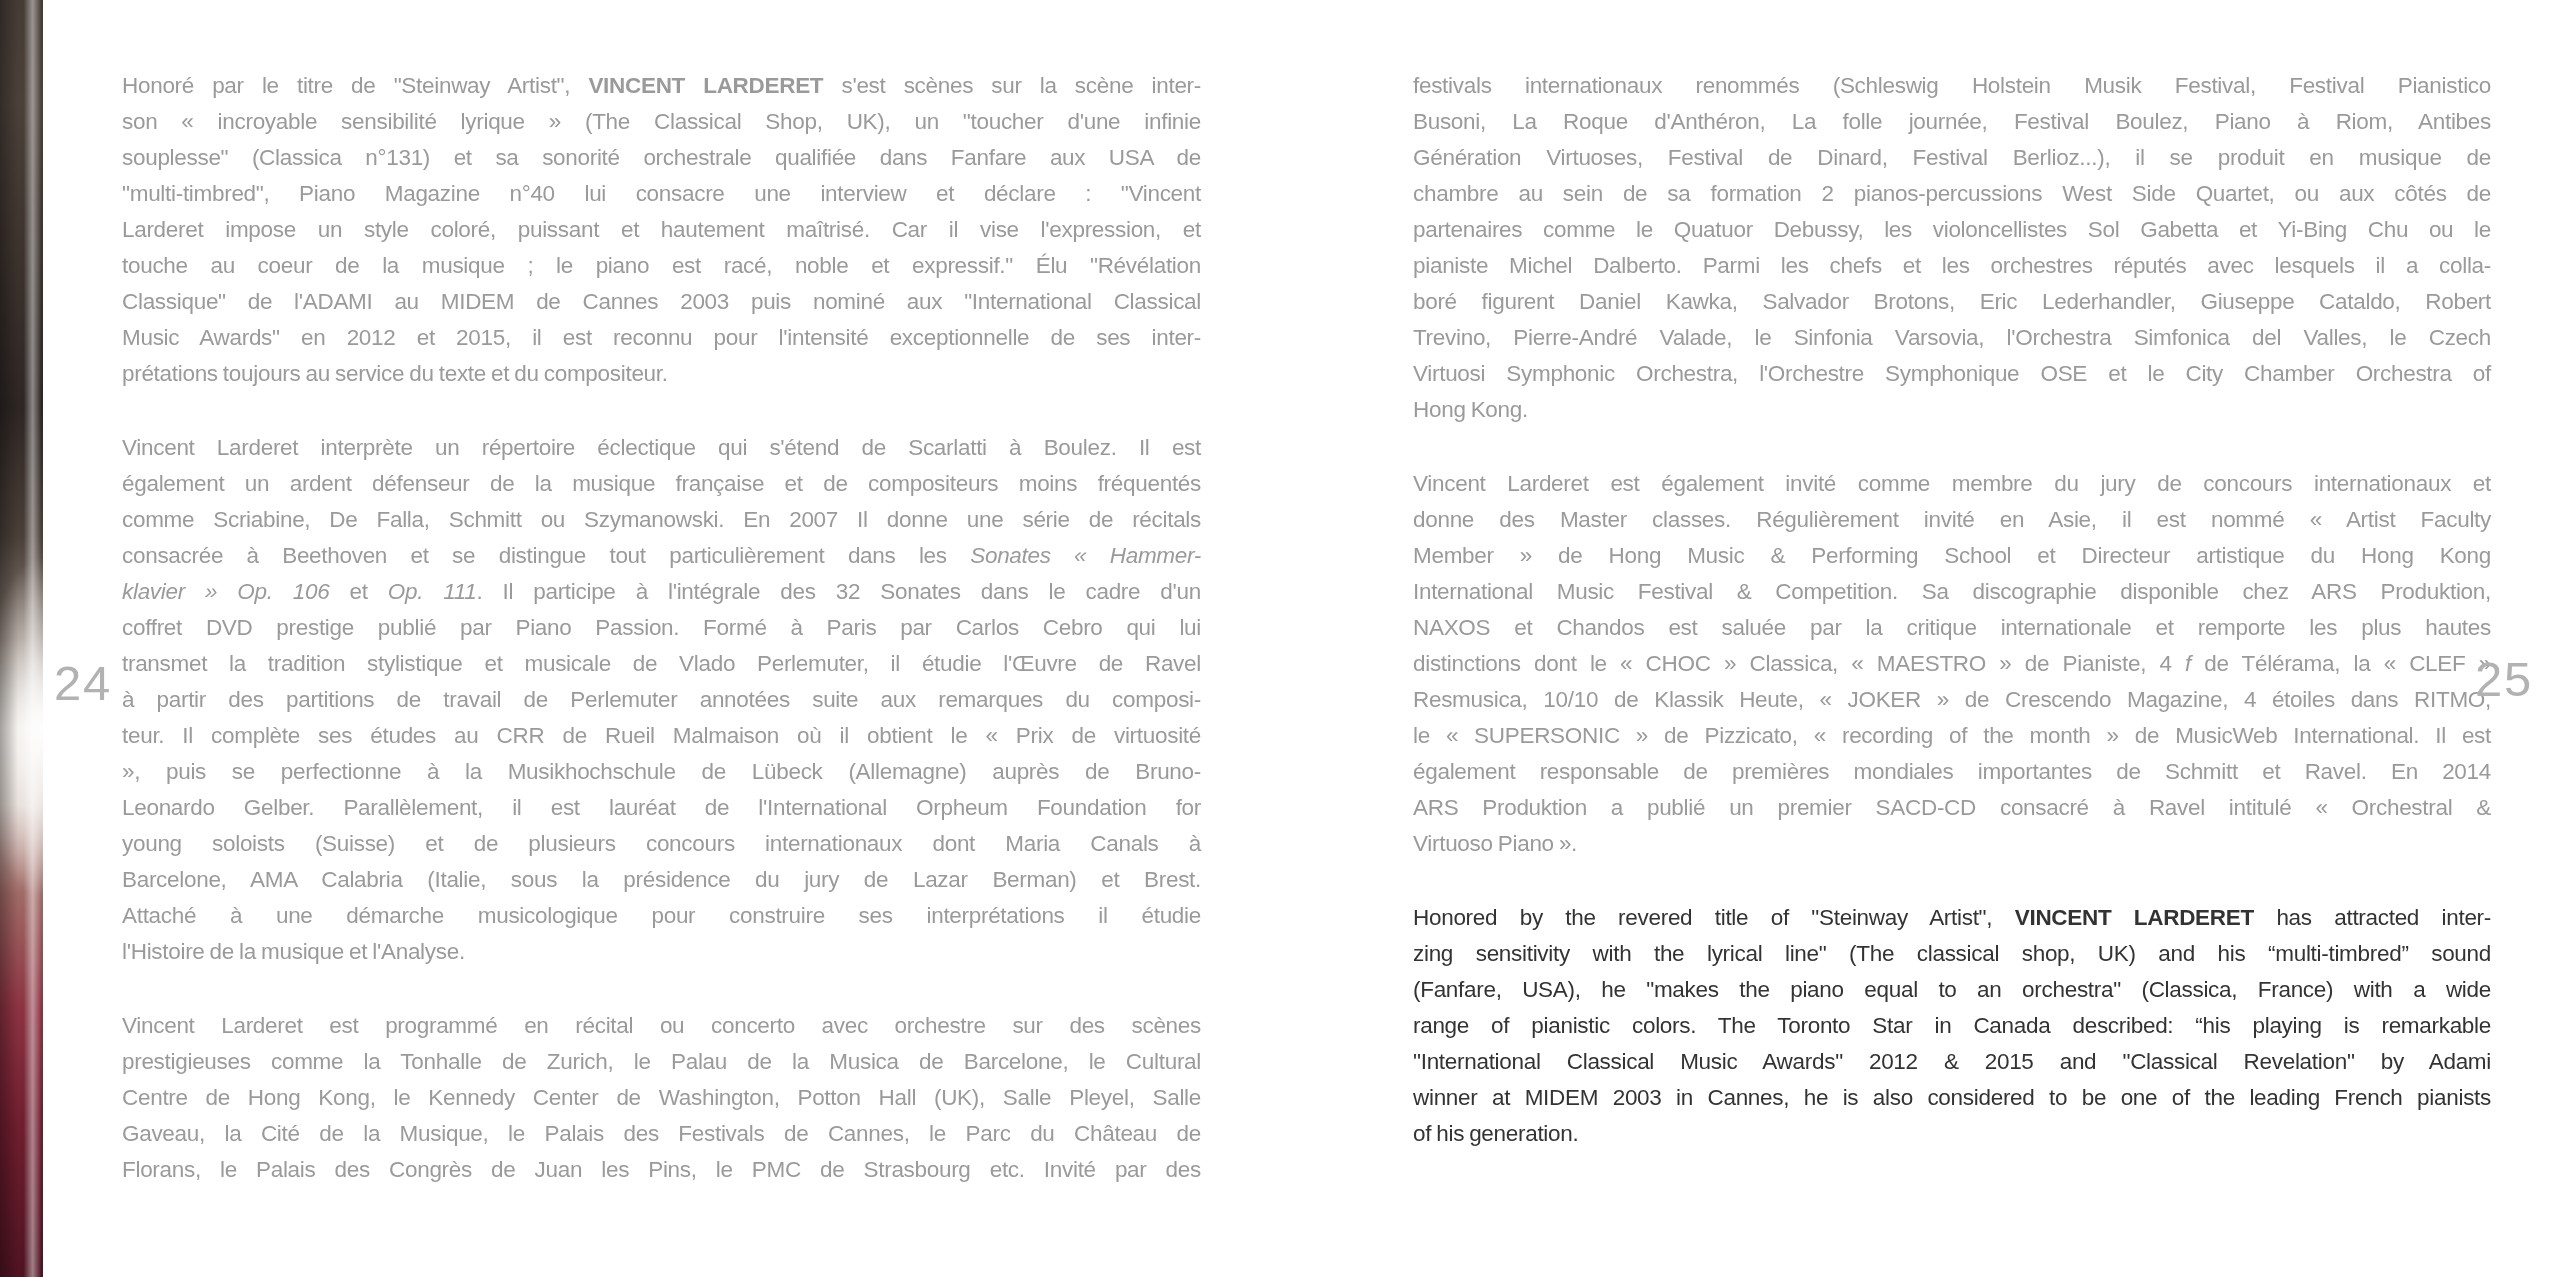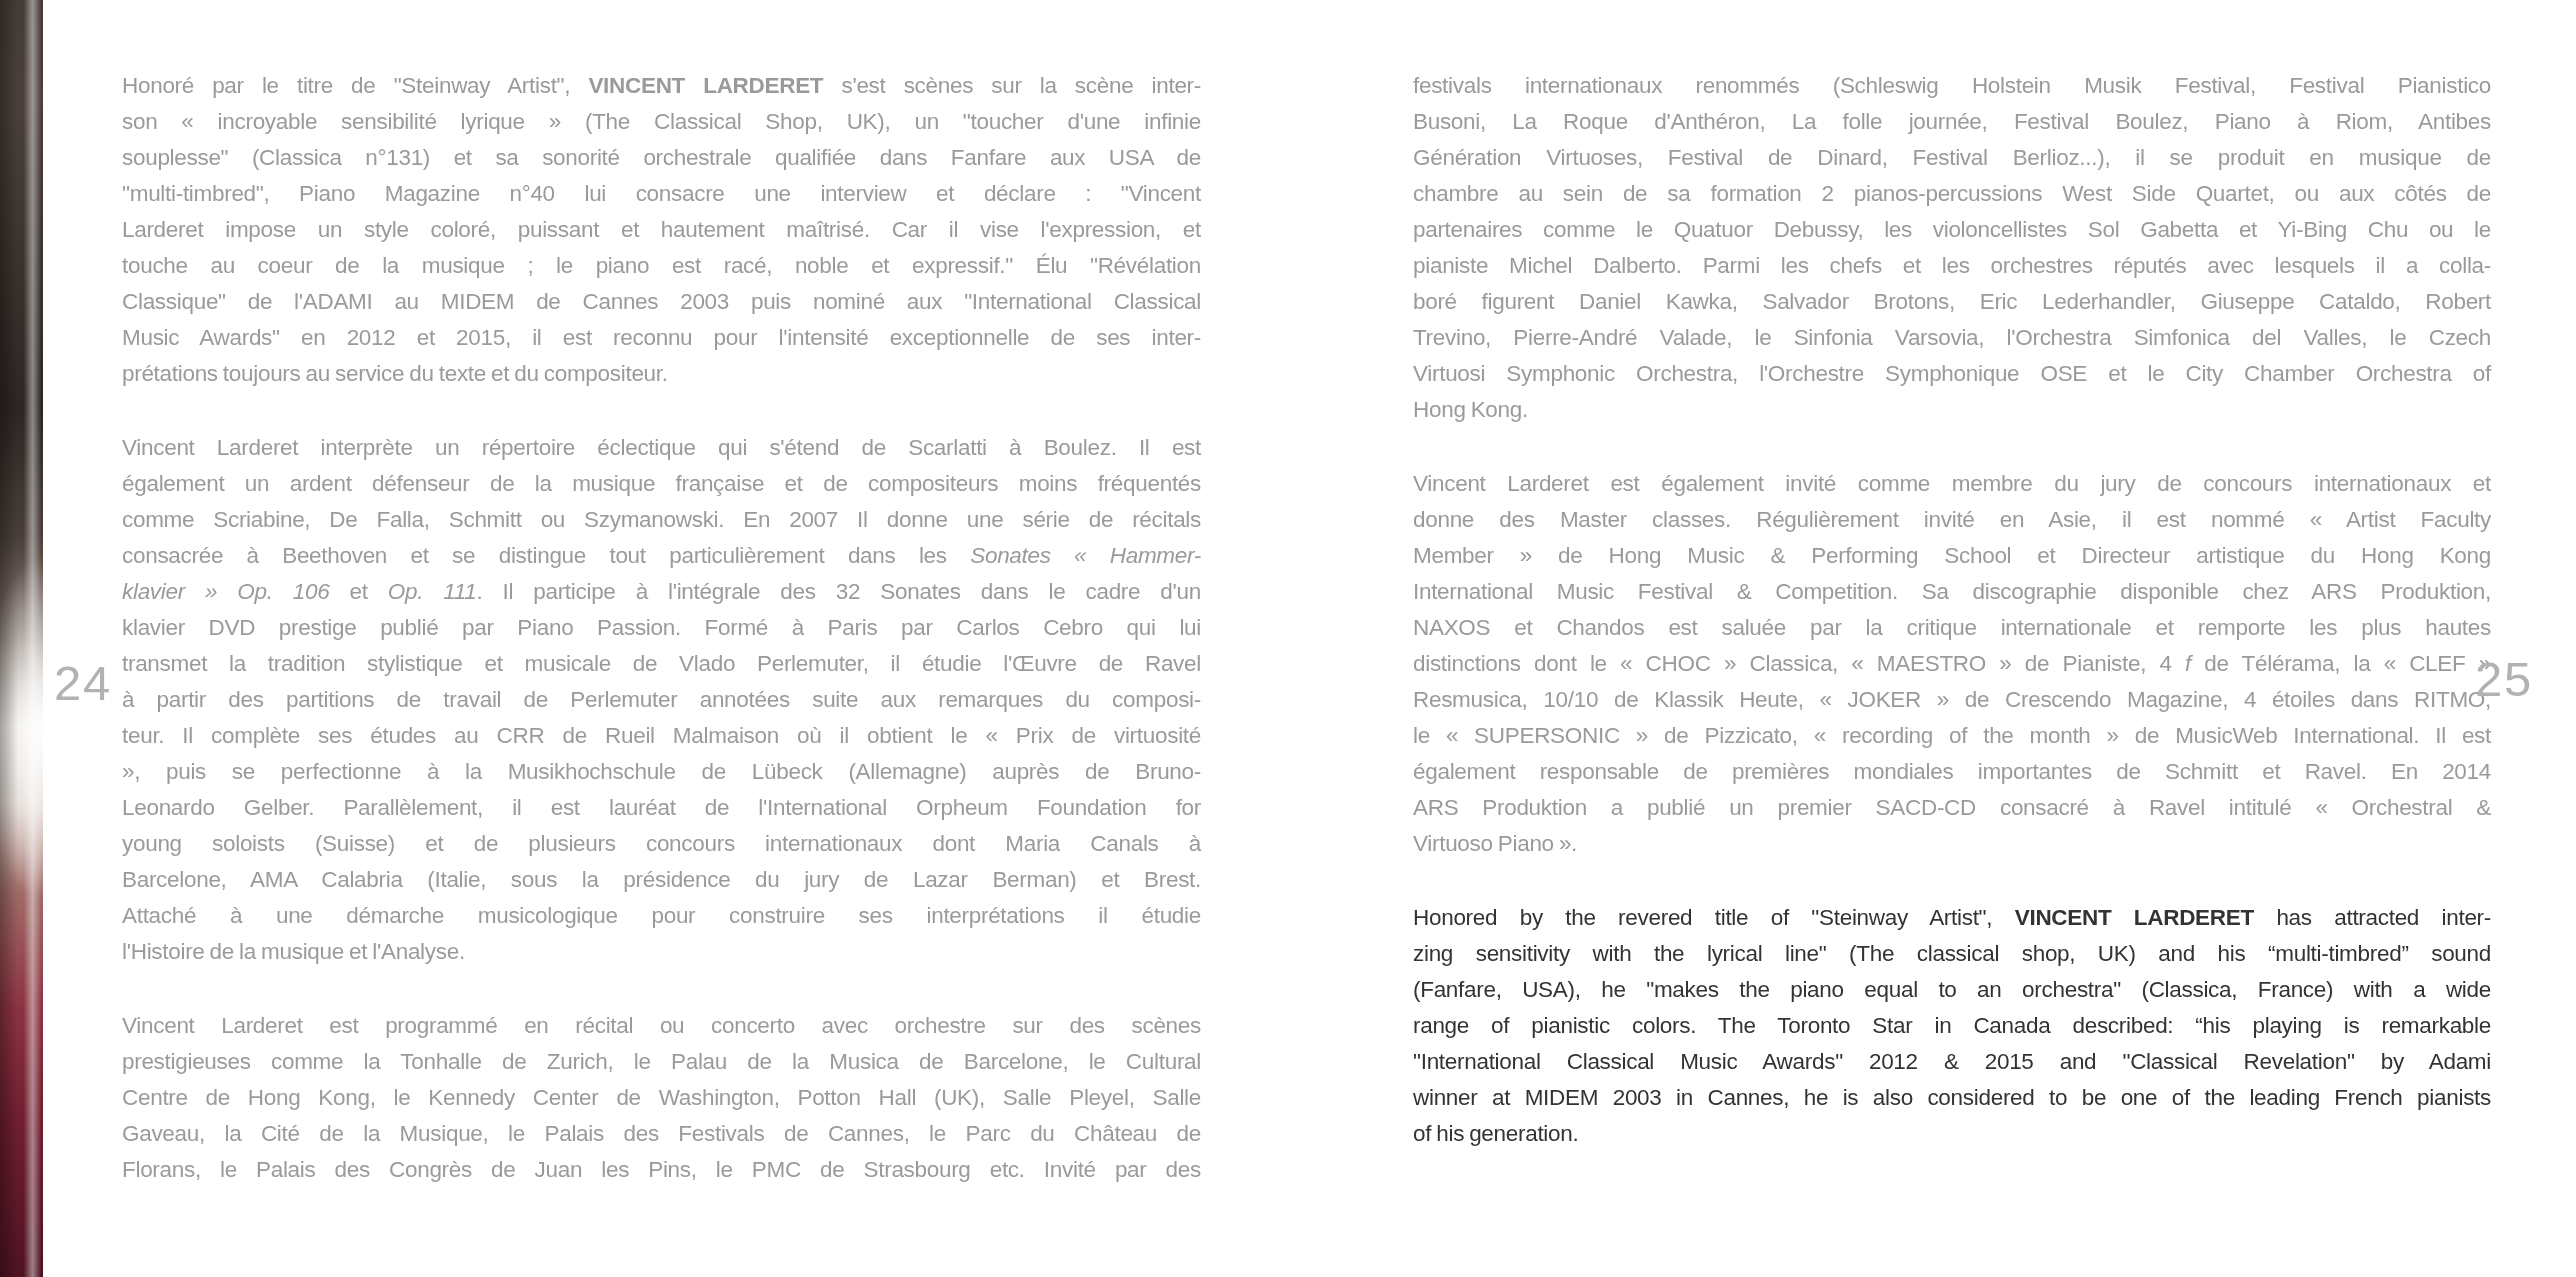--- a/index.html
+++ b/index.html
@@ -76,21 +76,21 @@
         <div class="line"><span>Classique" de l'ADAMI au MIDEM de Cannes 2003 puis nominé aux "International Classical</span></div>
         <div class="line"><span>Music Awards" en 2012 et 2015, il est reconnu pour l'intensité exceptionnelle de ses inter-</span></div>
         <div class="line last"><span>prétations toujours au service du texte et du compositeur.</span></div>
       </div>
       <div class="para">
         <div class="line"><span>Vincent Larderet interprète un répertoire éclectique qui s'étend de Scarlatti à Boulez. Il est</span></div>
         <div class="line"><span>également un ardent défenseur de la musique française et de compositeurs moins fréquentés</span></div>
         <div class="line"><span>comme Scriabine, De Falla, Schmitt ou Szymanowski. En 2007 Il donne une série de récitals</span></div>
         <div class="line"><span>consacrée à Beethoven et se distingue tout particulièrement dans les </span><span class="i">Sonates « Hammer-</span></div>
         <div class="line"><span class="i">klavier » Op. 106</span><span> et </span><span class="i">Op. 111</span><span>. Il participe à l'intégrale des 32 Sonates dans le cadre d'un</span></div>
-        <div class="line"><span>klavier DVD prestige publié par Piano Passion. Formé à Paris par Carlos Cebro qui lui</span></div>
+        <div class="line"><span>coffret DVD prestige publié par Piano Passion. Formé à Paris par Carlos Cebro qui lui</span></div>
         <div class="line"><span>transmet la tradition stylistique et musicale de Vlado Perlemuter, il étudie l'Œuvre de Ravel</span></div>
         <div class="line"><span>à partir des partitions de travail de Perlemuter annotées suite aux remarques du composi-</span></div>
         <div class="line"><span>teur. Il complète ses études au CRR de Rueil Malmaison où il obtient le « Prix de virtuosité</span></div>
         <div class="line"><span>», puis se perfectionne à la Musikhochschule de Lübeck (Allemagne) auprès de Bruno-</span></div>
         <div class="line"><span>Leonardo Gelber. Parallèlement, il est lauréat de l'International Orpheum Foundation for</span></div>
         <div class="line"><span>young soloists (Suisse) et de plusieurs concours internationaux dont Maria Canals à</span></div>
         <div class="line"><span>Barcelone, AMA Calabria (Italie, sous la présidence du jury de Lazar Berman) et Brest.</span></div>
         <div class="line"><span>Attaché à une démarche musicologique pour construire ses interprétations il étudie</span></div>
         <div class="line last"><span>l'Histoire de la musique et l'Analyse.</span></div>
       </div>

